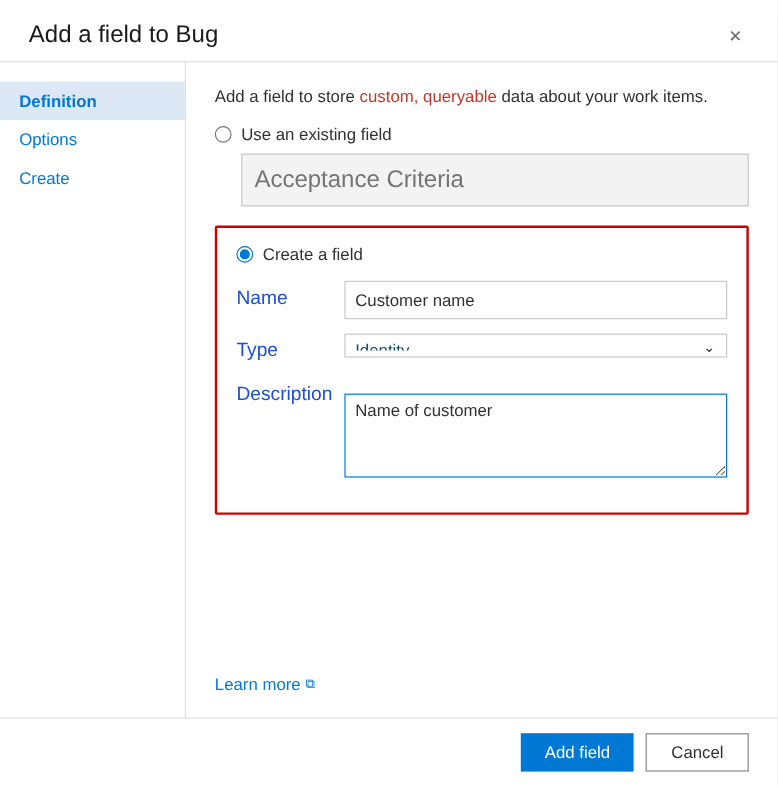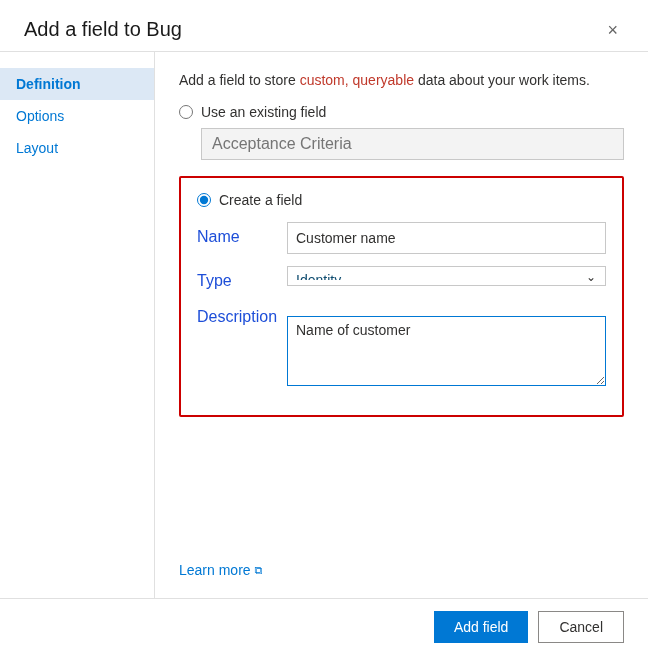--- a/index.html
+++ b/index.html
@@ -94,22 +94,22 @@
       color: #323130;
     }
     .existing-field-input {
       margin-left: 22px;
       margin-bottom: 16px;
       width: calc(100% - 22px);
       padding: 6px 10px;
       border: 1px solid #c8c8c8;
       background: #f3f3f3;
       color: #4c1d95;
-      font-size: 16px;
-      height: 32px;
+      font-size: 20px;
+      height: 44px;
     }
     .create-field-box {
       border: 2px solid #cc0000;
       border-radius: 2px;
       padding: 14px 16px;
       margin-bottom: 16px;
     }
     .create-field-header {
       display: flex;
       align-items: center;
@@ -245,21 +245,21 @@
   <div class="dialog-body">
 
     <nav class="sidebar">
       <div class="sidebar-item active">
         <span>Definition</span>
       </div>
       <div class="sidebar-item">
         <span>Options</span>
       </div>
       <div class="sidebar-item">
-        <span>Layout</span>
+        <span>Create</span>
       </div>
     </nav>
 
     <div class="main-content">
 
       <p class="description-text">
         Add a field to store <span>custom, queryable</span> data about your work items.
       </p>
 
       <div class="radio-row">

